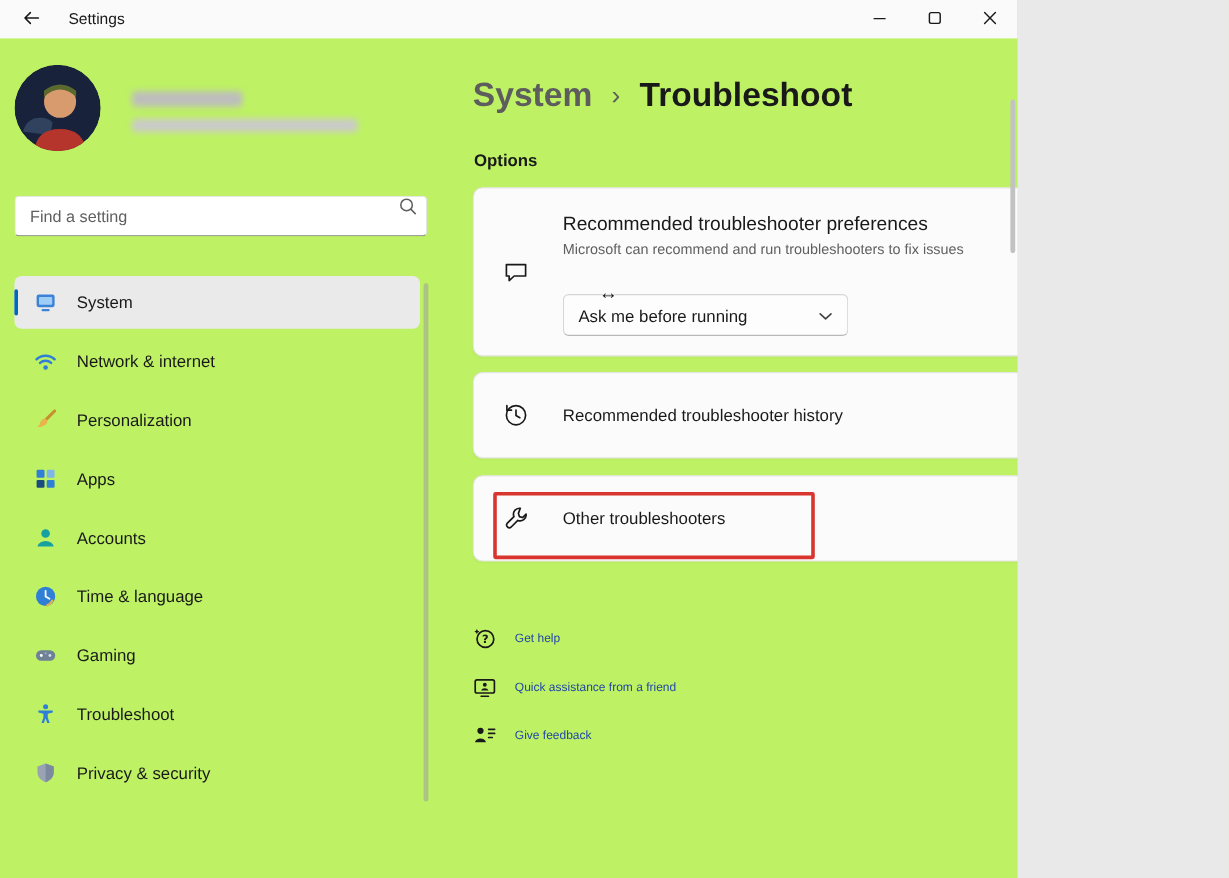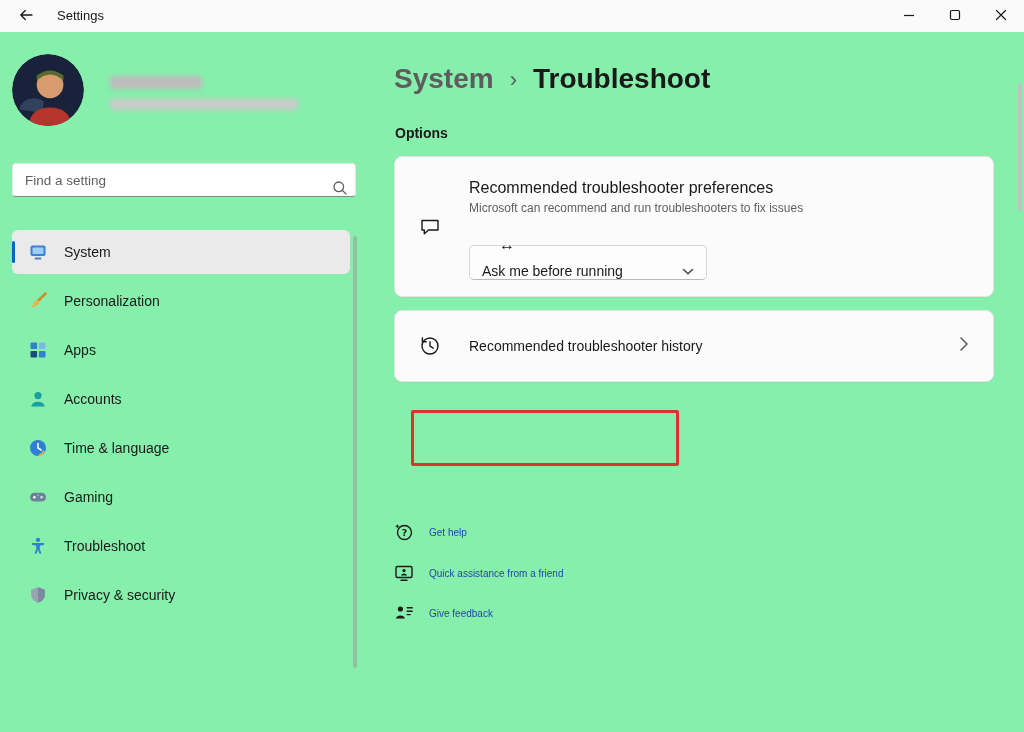--- a/index.html
+++ b/index.html
@@ -1,32 +1,32 @@
 <!DOCTYPE html>
 <html><head>
 <meta charset="utf-8">
 <style>
   *{box-sizing:border-box;margin:0;padding:0}
   html,body{background:#e9e9e9}
   body{font-family:"Liberation Sans","DejaVu Sans",sans-serif;-webkit-font-smoothing:antialiased}
-  .window{position:relative;width:1024px;height:732px;background:#86efac;overflow:hidden;color:#191919}
+  .window{position:relative;width:848px;height:732px;background:#bef264;overflow:hidden;color:#191919}
 
   
   .titlebar{position:absolute;top:0;left:0;right:0;height:32px;background:#fafafa}
   .back-btn{position:absolute;left:6px;top:1px;width:40px;height:30px;border:none;background:transparent;display:flex;align-items:center;justify-content:center;cursor:pointer}
   .win-title{position:absolute;left:57px;top:0;height:32px;line-height:32px;font-size:13px;color:#191919}
   .win-controls{position:absolute;right:0;top:0;height:32px;display:flex}
   .win-controls button{width:46px;height:32px;border:none;background:transparent;display:flex;align-items:center;justify-content:center;cursor:pointer}
 
   
   .avatar{position:absolute;left:12px;top:54px;width:72px;height:72px;border-radius:50%;overflow:hidden}
   .user-name-bar{position:absolute;left:110px;top:76px;width:92px;height:13px;background:#bdbdbd;border-radius:3px;filter:blur(2.5px)}
   .user-email-bar{position:absolute;left:110px;top:99px;width:188px;height:11px;background:#cacaca;border-radius:3px;filter:blur(2.5px)}
 
-  .search-box{position:absolute;left:12px;top:163px;width:344px;height:34px;background:#ffffff;border:1px solid #e5e5e5;border-bottom:1px solid #868686;border-radius:4px;display:flex;align-items:flex-end}
+  .search-box{position:absolute;left:12px;top:163px;width:344px;height:34px;background:#ffffff;border:1px solid #e5e5e5;border-bottom:1px solid #868686;border-radius:4px;display:flex;align-items:flex-start}
   .search-box input{flex:1;height:100%;border:none;outline:none;background:transparent;padding:0 10px 0 12px;font-size:13.5px;font-family:inherit;color:#191919}
   .search-box input::placeholder{color:#5f5f5f}
   .search-glyph{width:30px;display:flex;justify-content:center;align-items:center}
 
   .nav{position:absolute;left:12px;top:230px;width:338px}
   .nav-item{position:relative;height:44px;margin-bottom:5px;border-radius:6px;display:flex;align-items:center;padding-left:16px;gap:16px;font-size:14px;color:#191919;cursor:pointer}
   .nav-item.selected{background:#eaeaea}
   .nav-item .accent{position:absolute;left:0;top:11px;width:3px;height:22px;border-radius:2px;background:#0067c0}
   .nav-icon{width:20px;height:20px;display:flex;align-items:center;justify-content:center;flex:0 0 20px}
 
@@ -42,21 +42,21 @@
   .section-title{position:absolute;left:395px;top:125px;font-size:14px;font-weight:700;color:#191919}
 
   .card{position:absolute;left:394px;width:600px;background:#fbfbfb;border:1px solid #e5e5e5;border-radius:8px;box-shadow:0 1px 2px rgba(0,0,0,.03)}
   .card-icon{position:absolute;left:24px;top:50%;transform:translateY(-50%);width:22px;height:22px}
   .card-label{position:absolute;left:74px;top:50%;transform:translateY(-50%);font-size:14px;color:#191919}
   .chevron-right{position:absolute;right:24px;top:50%;transform:translateY(-50%)}
 
   .card-pref{top:156px;height:141px}
   .pref-title{position:absolute;left:74px;top:22px;font-size:16px;color:#191919}
   .pref-desc{position:absolute;left:74px;top:44px;font-size:12px;color:#5f5f5f}
-  .dropdown{position:absolute;left:74px;top:88px;width:238px;height:35px;background:#fdfdfd;border:1px solid #d6d6d6;border-bottom-color:#b8b8b8;border-radius:5px;display:flex;align-items:flex-end;justify-content:space-between;padding:0 12px 0 12px;font-size:14px;color:#191919;cursor:pointer}
+  .dropdown{position:absolute;left:74px;top:88px;width:238px;height:35px;background:#fdfdfd;border:1px solid #d6d6d6;border-bottom-color:#b8b8b8;border-radius:5px;display:flex;align-items:center;justify-content:space-between;padding:0 12px 0 12px;font-size:14px;color:#191919;cursor:pointer}
 
   .card-history{top:310px;height:72px;cursor:pointer}
   .card-other{top:396px;height:72px;cursor:pointer}
 
   .annotation-box{position:absolute;left:411px;top:410px;width:268px;height:56px;border:3px solid #d9352f;border-radius:2px;pointer-events:none}
 
   .help-link{position:absolute;left:394px;height:28px;display:flex;align-items:center;gap:15px;cursor:pointer}
   .help-link .link-icon{width:20px;height:20px;display:flex;align-items:center;justify-content:center}
   .help-link .link-label{font-size:10px;color:#2246a8}
   .link-0{top:518px}
@@ -130,20 +130,30 @@
         <svg width="20" height="20" viewBox="0 0 20 20">
             <rect x="2.5" y="3.5" width="15" height="10.5" rx="1.8" fill="#3b82d8"></rect>
             <rect x="4.5" y="5.5" width="11" height="6.5" rx="0.8" fill="#9ecdf5"></rect>
             <path d="M7.5 16.5 h5" stroke="#3b82d8" stroke-width="1.8" stroke-linecap="round"></path>
           </svg>
       </span>
       <span>System</span>
     </div>
 
 
+    <div class="nav-item">
+      <span class="nav-icon">
+        <svg width="20" height="20" viewBox="0 0 20 20">
+            <path d="M2.5 8.4 a11 11 0 0 1 15 0" stroke="#2f7fd6" stroke-width="2.1" fill="none" stroke-linecap="round"></path>
+            <path d="M5.4 11.4 a7 7 0 0 1 9.2 0" stroke="#2f7fd6" stroke-width="2.1" fill="none" stroke-linecap="round"></path>
+            <circle cx="10" cy="15.2" r="1.9" fill="#2f7fd6"></circle>
+          </svg>
+      </span>
+      <span>Network &amp; internet</span>
+    </div>
 
     <div class="nav-item">
       <span class="nav-icon">
         <svg width="20" height="20" viewBox="0 0 20 20">
             <path d="M17.5 2.5 L10.5 9.5" stroke="#c98f2f" stroke-width="2.6" stroke-linecap="round"></path>
             <path d="M9.8 8.8 q2 1.6 1.6 3.4 q-3.5 4.2 -8.4 3.6 q2.2 -1.2 2.6 -4.2 q1.6 -2.8 4.2 -2.8 z" fill="#e7b54c"></path>
           </svg>
       </span>
       <span>Personalization</span>
     </div>
@@ -254,20 +264,33 @@
         </svg>
     </span>
     <span class="card-label">Recommended troubleshooter history</span>
     <span class="chevron-right">
       <svg width="10" height="16" viewBox="0 0 10 16">
           <path d="M2 2 l6 6 -6 6" stroke="#5f5f5f" stroke-width="1.6" fill="none" stroke-linecap="round" stroke-linejoin="round"></path>
         </svg>
     </span>
   </div>
 
+  <div class="card card-other">
+    <span class="card-icon">
+      <svg width="22" height="22" viewBox="0 0 22 22">
+          <path d="M14.6 2.6 a5 5 0 0 0 -5.3 6.9 L3.6 15.2 a2.3 2.3 0 0 0 3.2 3.2 l5.7 -5.7 a5 5 0 0 0 6.9 -5.3 l-2.9 2.9 -2.7 -0.8 -0.8 -2.7 z" fill="none" stroke="#191919" stroke-width="1.4" stroke-linejoin="round"></path>
+        </svg>
+    </span>
+    <span class="card-label">Other troubleshooters</span>
+    <span class="chevron-right">
+      <svg width="10" height="16" viewBox="0 0 10 16">
+          <path d="M2 2 l6 6 -6 6" stroke="#5f5f5f" stroke-width="1.6" fill="none" stroke-linecap="round" stroke-linejoin="round"></path>
+        </svg>
+    </span>
+  </div>
 
   <div class="annotation-box"></div>
 
   <div class="help-link link-0">
     <span class="link-icon">
       <svg width="20" height="20" viewBox="0 0 20 20">
           <circle cx="10.5" cy="10.5" r="7" stroke="#191919" stroke-width="1.4" fill="none"></circle>
           <text x="10.5" y="14" text-anchor="middle" font-size="9.5" font-weight="bold" fill="#191919" font-family="DejaVu Sans, sans-serif">?</text>
           <path d="M3.4 2.2 l0.7 1.4 1.4 0.7 -1.4 0.7 -0.7 1.4 -0.7 -1.4 -1.4 -0.7 1.4 -0.7 z" fill="#191919"></path>
         </svg>

